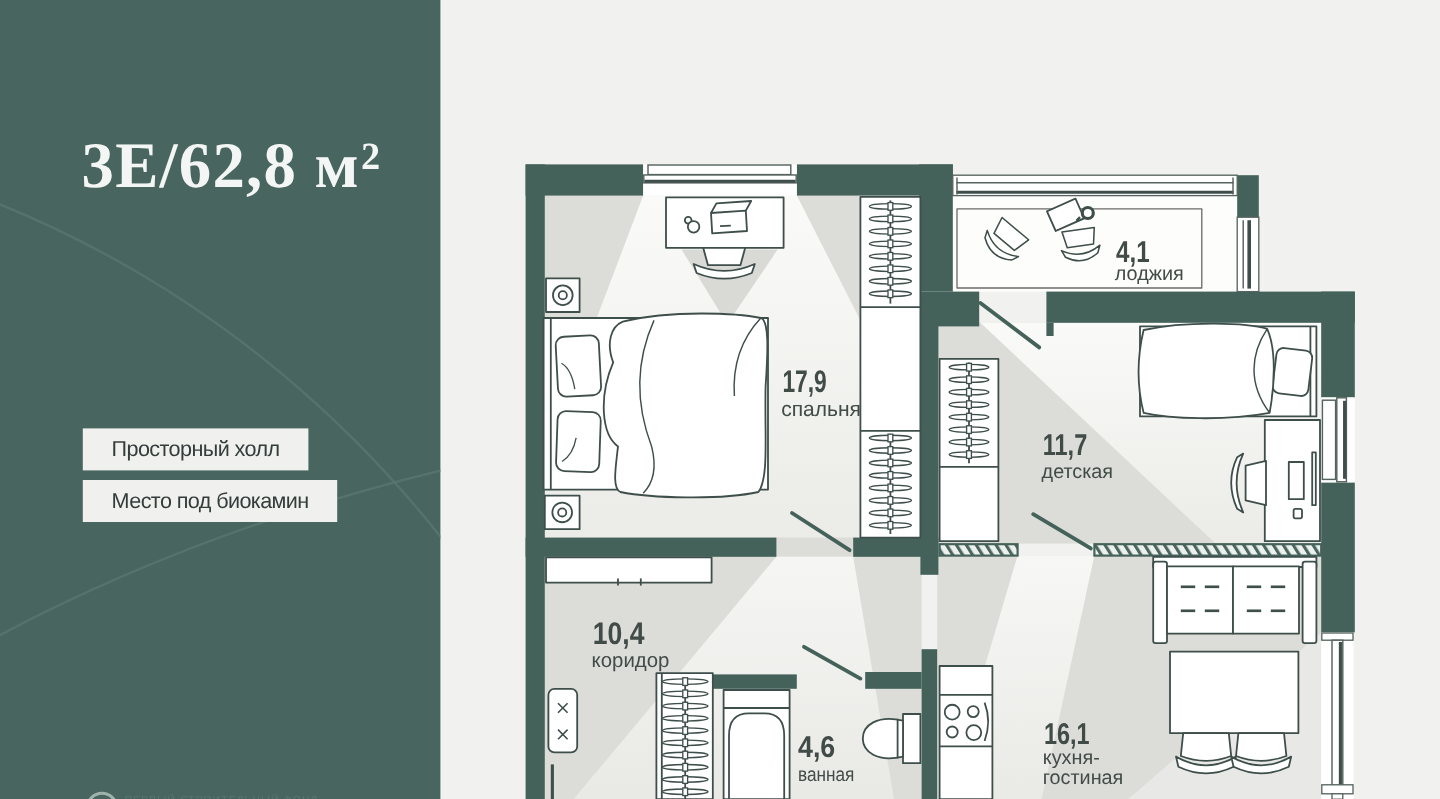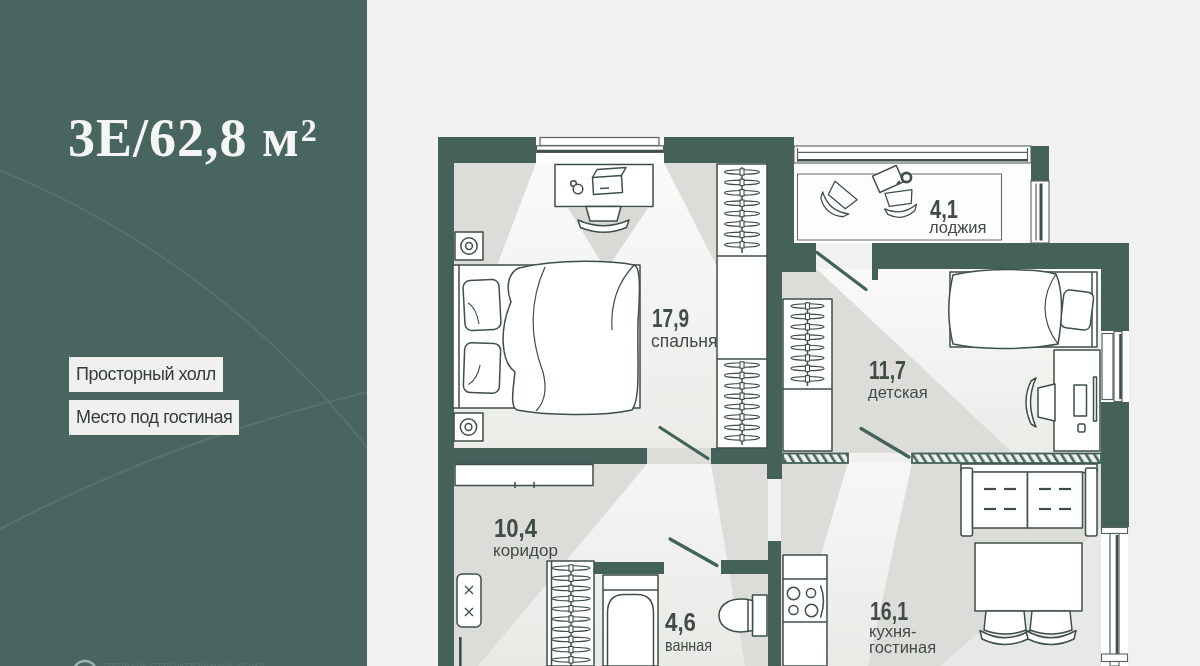--- a/index.html
+++ b/index.html
@@ -1,38 +1,38 @@
 <!DOCTYPE html>
 <html><head>
 <meta charset="utf-8">
 <style>
   html,body{margin:0;padding:0;width:1200px;height:666px;overflow:hidden;background:#f1f1ef;font-family:"Liberation Sans",sans-serif;}
   .panel{position:absolute;left:0;top:0;width:367px;height:666px;background:#48665f;overflow:hidden;text-align:right;}
   .title{position:absolute;left:68px;top:107px;color:#f3f6f4;font-family:"Liberation Serif",serif;font-weight:700;font-size:54px;letter-spacing:1px;white-space:nowrap;}
   .title sup{font-size:32px;position:relative;top:4px;left:1px;}
-  .tag{position:absolute;left:69px;height:35px;line-height:35px;background:#f0f0ee;color:#333d3b;font-size:18px;letter-spacing:-0.5px;padding:0 7px;white-space:nowrap;}
+  .tag{position:absolute;left:69px;height:35px;line-height:35px;background:#f0f0ee;color:#333d3b;font-size:18px;letter-spacing:-0.5px;padding:0 24px;white-space:nowrap;}
 </style>
 </head>
 <body>
 
 <div class="panel">
 
   <svg width="367" height="666" style="position:absolute;left:0;top:0">
     <circle cx="-342" cy="1005" r="902" fill="none" stroke="#5b7871" stroke-width="2" opacity="0.7"></circle>
     <path d="M -20,540 Q 180,430 430,378" fill="none" stroke="#5b7871" stroke-width="2" opacity="0.7"></path>
 
     <circle cx="85" cy="673" r="12" fill="none" stroke="#9fb3ad" stroke-width="2.5"></circle>
     <text x="104" y="669" fill="#6f8882" font-size="8.5" letter-spacing="1" opacity="0.45">ПЕРВЫЙ СТРОИТЕЛЬНЫЙ ФОНД</text>
   </svg>
 
   <div class="title">3Е/62,8 м<sup>2</sup></div>
 
   <div class="tag" style="top:357px;">Просторный холл</div>
 
-  <div class="tag" style="top:400px;">Место под гостиная</div>
+  <div class="tag" style="top:400px;">Место под биокамин</div>
 
 </div>
 
 <svg id="plan" width="1200" height="666" style="position:absolute;left:0;top:0" viewBox="0 0 1200 666">
 <defs>
   <linearGradient id="beam" x1="0" y1="0" x2="0" y2="1">
     <stop offset="0" stop-color="#fafaf8"></stop>
     <stop offset="1" stop-color="#ebebe8"></stop>
   </linearGradient>
   <pattern id="hatch" width="7" height="12" patternUnits="userSpaceOnUse" patternTransform="rotate(-32)">

